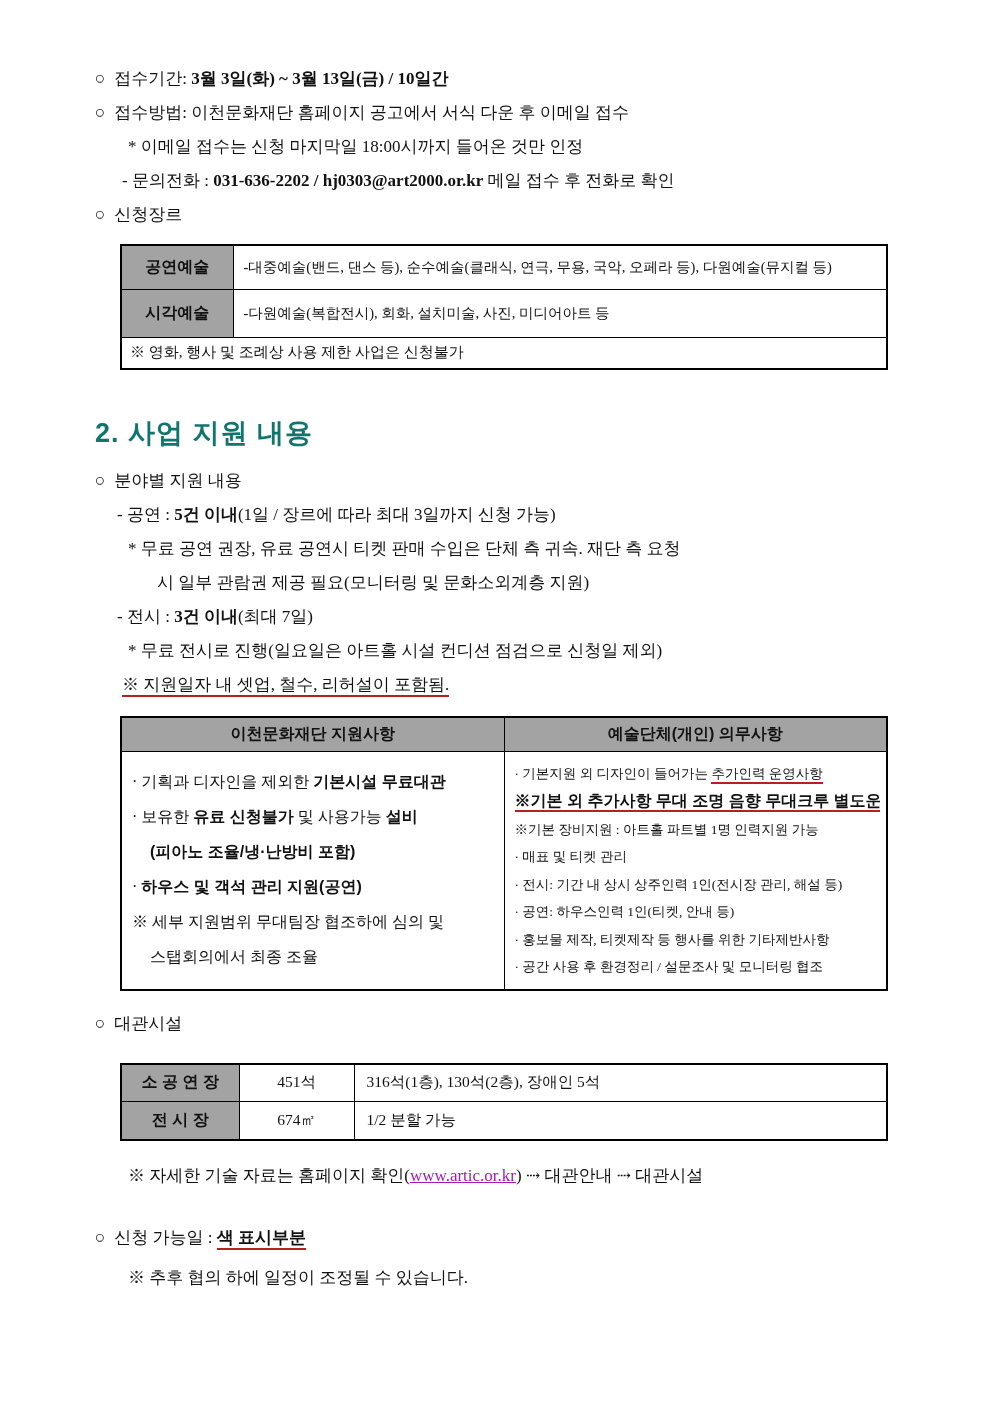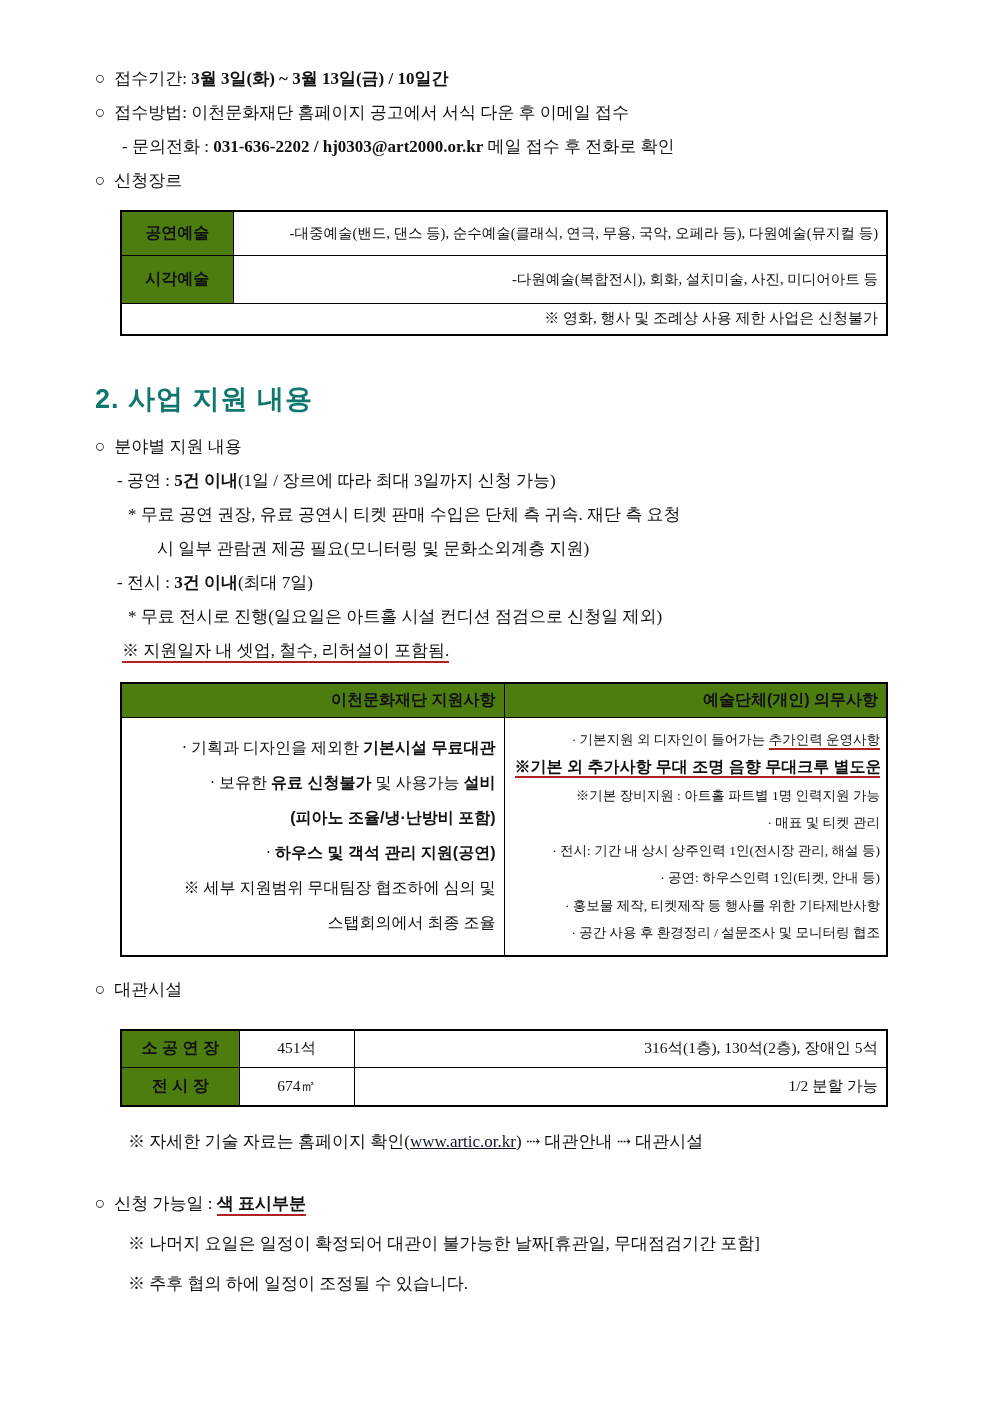--- a/index.html
+++ b/index.html
@@ -15,29 +15,29 @@
   .ind-a { padding-left: 22px; }   
   .ind-b { padding-left: 33px; }   
   .ind-c { padding-left: 62px; }   
   .ind-d { padding-left: 27px; }
   b.gothic, .gothic-b { font-family: "Liberation Sans", "DejaVu Sans", sans-serif; font-weight: bold; }
 
   
   table { border-collapse: collapse; margin-left: 25px; width: 768px; table-layout: fixed; }
   table, th, td { border: 1px solid #000; }
   table { border-width: 2px; }
-  th, td { padding: 2px 8px; text-align: right; }
-  .hdr-bg { background: #4d7c0f; }
+  th, td { padding: 2px 8px; }
+  .hdr-bg { background: #a3a3a3; }
 
   
   .genre-table td.g-label { width: 112px; text-align: center; font-family: "Liberation Sans", sans-serif; font-weight: bold; font-size: 16px; }
   .genre-table td.g-content { font-size: 14.5px; padding-left: 10px; }
   .genre-table tr.g-r1 td { height: 44px; }
   .genre-table tr.g-r2 td { height: 48px; }
-  .genre-table td.g-foot { height: 32px; font-size: 15px; padding-left: 0; }
+  .genre-table td.g-foot { height: 32px; font-size: 15px; padding-left: 8px; }
 
   .section-title {
     margin: 46px 0 14px 0; color: #0f766e;
     font-family: "Liberation Sans", "DejaVu Sans", sans-serif;
     font-weight: bold; font-size: 27px; letter-spacing: 1px; line-height: 34px;
   }
   .red-underline { border-bottom: 2px solid #b22222; padding-bottom: 1px; }
 
   
   .support-table { margin-top: 14px; }
@@ -49,40 +49,41 @@
   .s-right .r-strong { font-family: "Liberation Sans", sans-serif; font-weight: bold; font-size: 16px; }
   .s-line { white-space: nowrap; overflow: hidden; }
 
   
   .facility-table { margin-top: 22px; }
   .facility-table td { height: 38px; font-size: 15.5px; }
   .facility-table td.f-name { width: 118px; text-align: center; font-family: "Liberation Sans", sans-serif; font-weight: bold; font-size: 16px; }
   .facility-table td.f-cap { width: 115px; text-align: center; }
   .facility-table td.f-desc { padding-left: 12px; }
 
-  .link { color: #0f172a; text-decoration: underline; cursor: pointer; }
+  .link { color: #a21caf; text-decoration: underline; cursor: pointer; }
   .mt-sm { margin-top: 6px; }
   .mt-md { margin-top: 16px; }
   .mt-lg { margin-top: 18px; }
   .mt-xl { margin-top: 28px; }
   .genre-table { margin-top: 12px; }
 </style>
 </head>
 <body>
 
 <div class="page">
 
   <div class="line">
     <span class="bullet">○</span><span>접수기간: </span><b>3월 3일(화) ~ 3월 13일(금) / 10일간</b>
   </div>
 
   <div class="line">
     <span class="bullet">○</span><span>접수방법: </span><span>이천문화재단 홈페이지 공고에서 서식 다운 후 이메일 접수</span>
   </div>
 
+  <div class="line ind-b">* 이메일 접수는 신청 마지막일 18:00시까지 들어온 것만 인정</div>
 
   <div class="line ind-d">
     <span>- 문의전화 : </span><b>031-636-2202 / hj0303@art2000.or.kr</b><span> 메일 접수 후 전화로 확인</span>
   </div>
 
   <div class="line">
     <span class="bullet">○</span><span>신청장르</span>
   </div>
 
   <table class="genre-table">
@@ -173,16 +174,15 @@
     </table>
 
   <div class="line ind-b mt-lg">
     <span>※ 자세한 기술 자료는 홈페이지 확인(</span><a class="link">www.artic.or.kr</a><span>) ⇢ 대관안내 ⇢ 대관시설</span>
   </div>
 
   <div class="line mt-xl">
     <span class="bullet">○</span><span>신청 가능일 : </span><b class="red-underline">색 표시부분</b>
   </div>
 
-  <div class="line ind-b mt-sm">※ 나머지 요일은 일정이 확정되어 대관이 불가능한 날짜[휴관일, 무대점검기간 포함]</div>
   <div class="line ind-b mt-sm">※ 추후 협의 하에 일정이 조정될 수 있습니다.</div>
 
 </div>
 
 </body></html>

